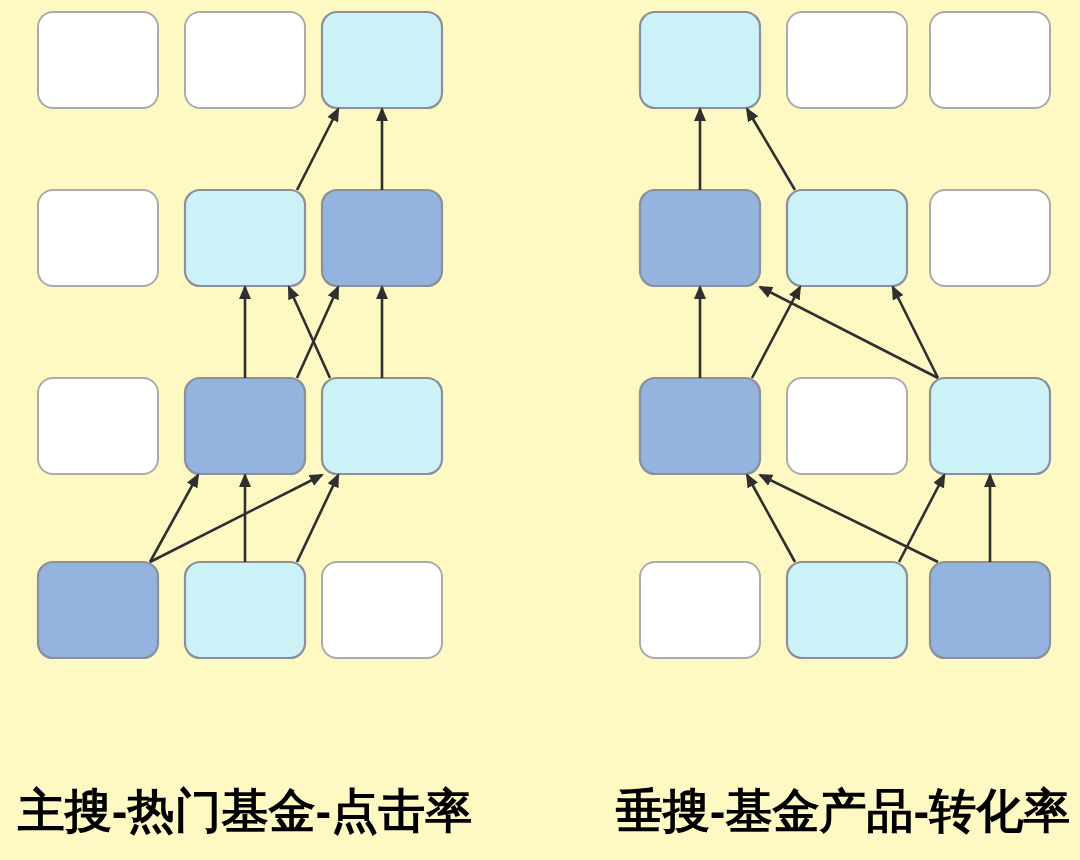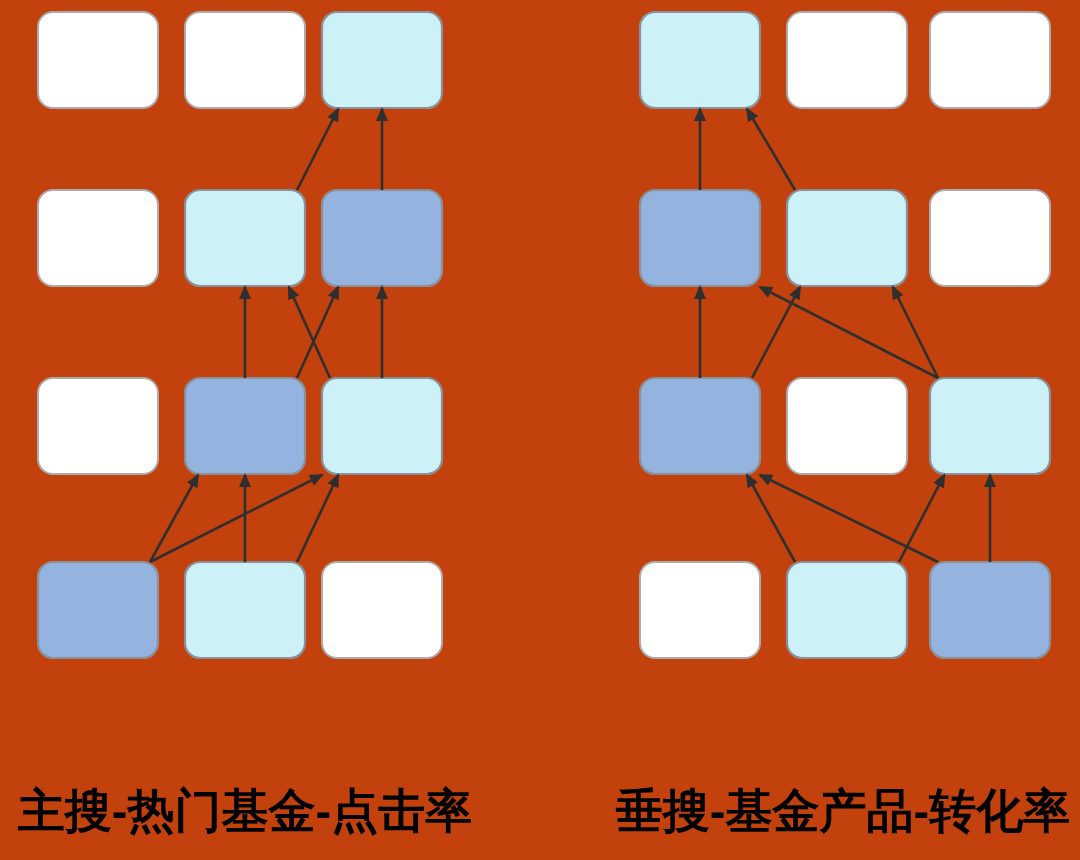--- a/index.html
+++ b/index.html
@@ -1,20 +1,20 @@
 <!DOCTYPE html>
 <html><head>
 <meta charset="utf-8">
 <style>
   html, body { margin: 0; padding: 0; background: #ffffff; }
   .canvas {
     position: relative;
     width: 1080px;
     height: 860px;
-    background: #c2410c;
+    background: #fef9c3;
     overflow: hidden;
     font-family: "Liberation Sans", sans-serif;
   }
   #diagram-svg { position: absolute; left: 0; top: 0; }
   .panel-label {
     position: absolute;
     top: 780px;
     width: 486px;
     text-align: center;
     font-size: 47px;

